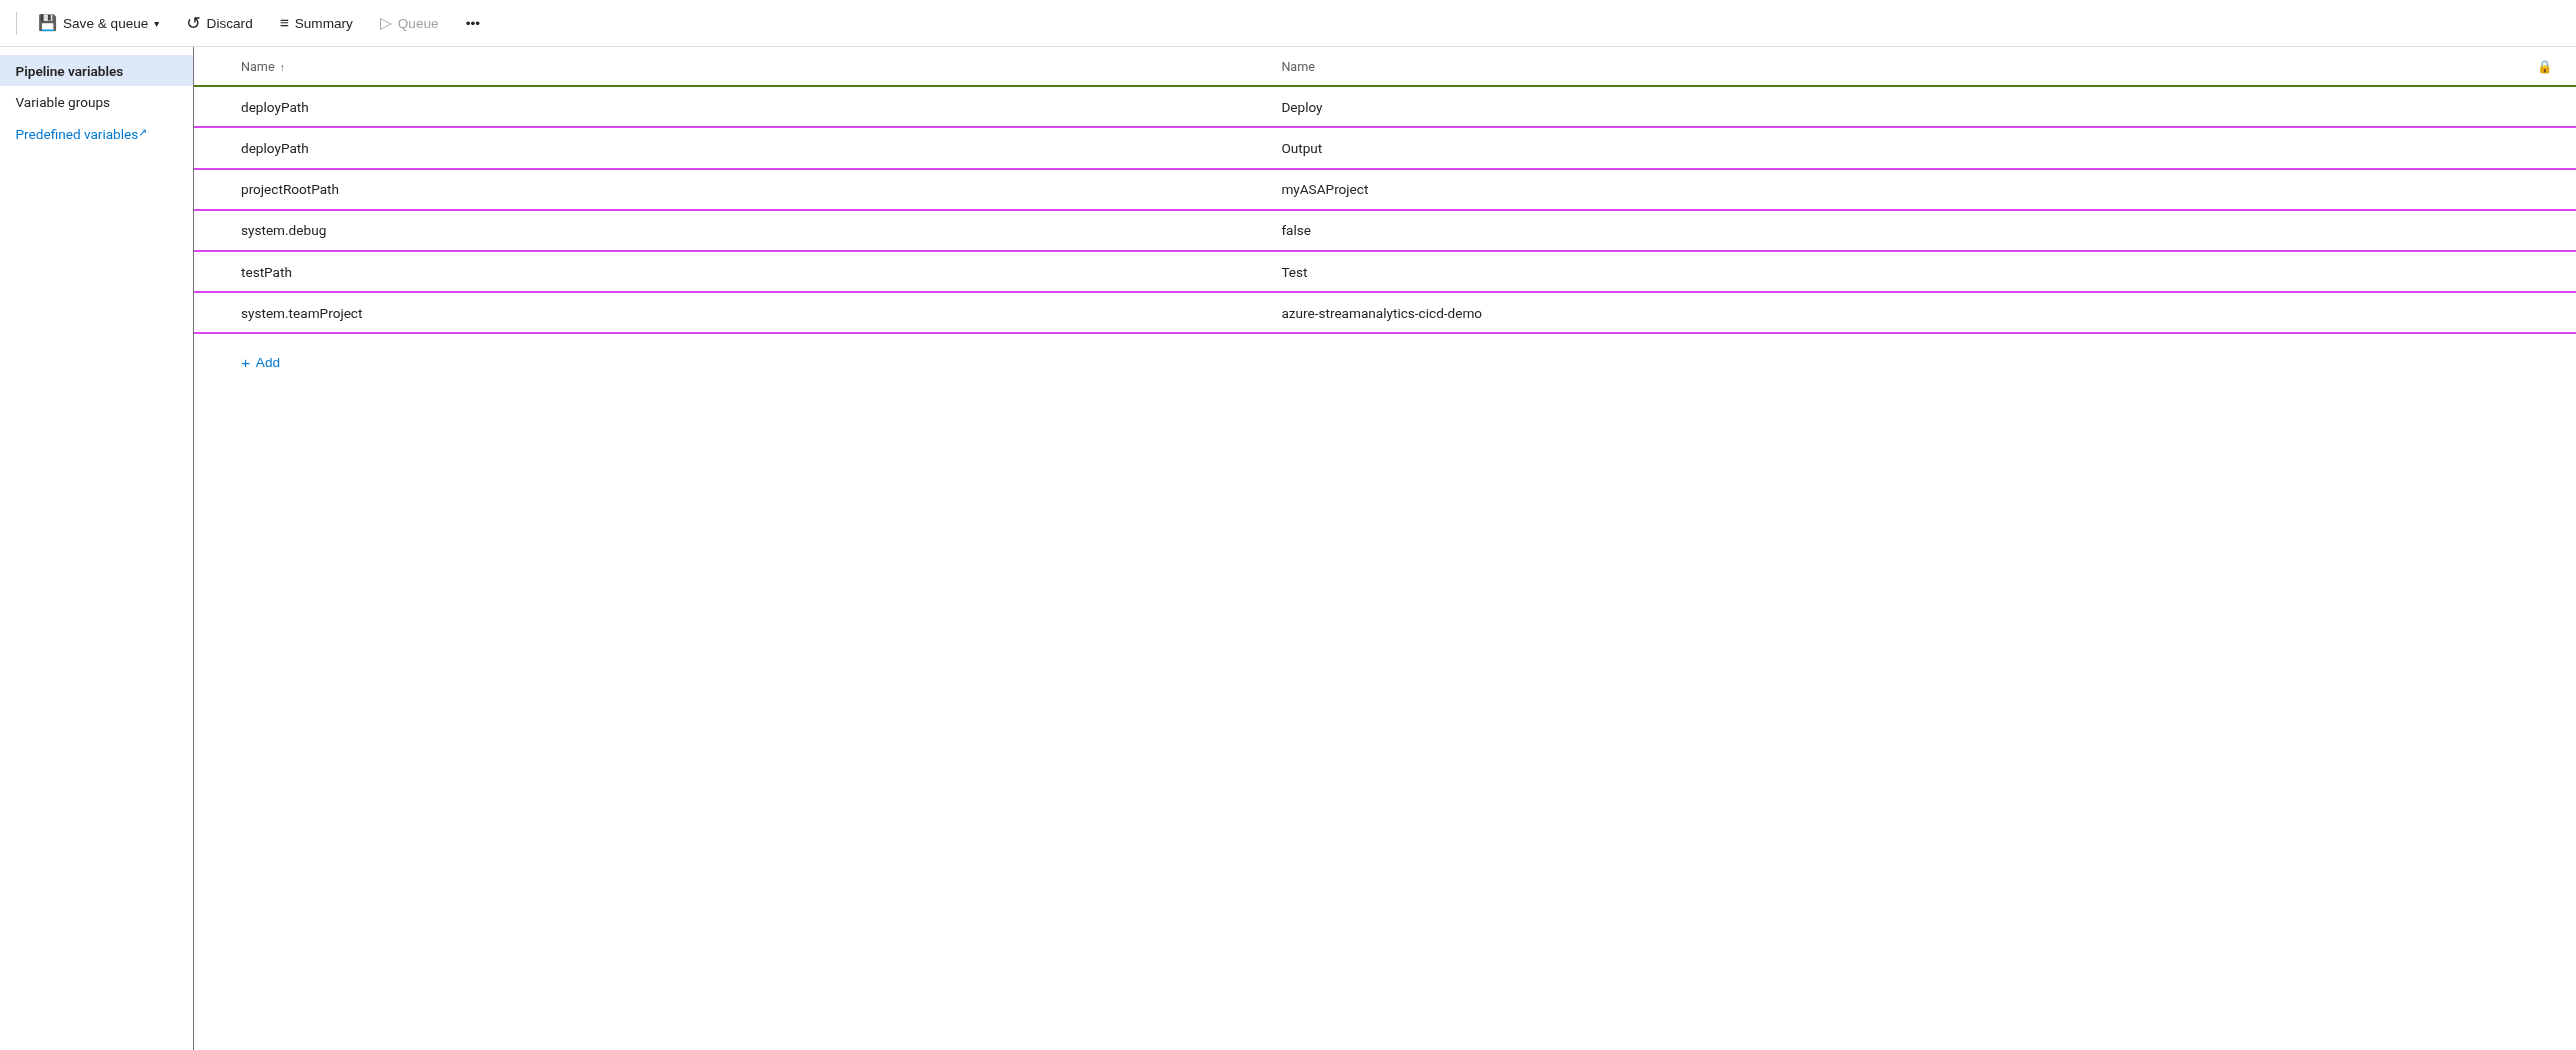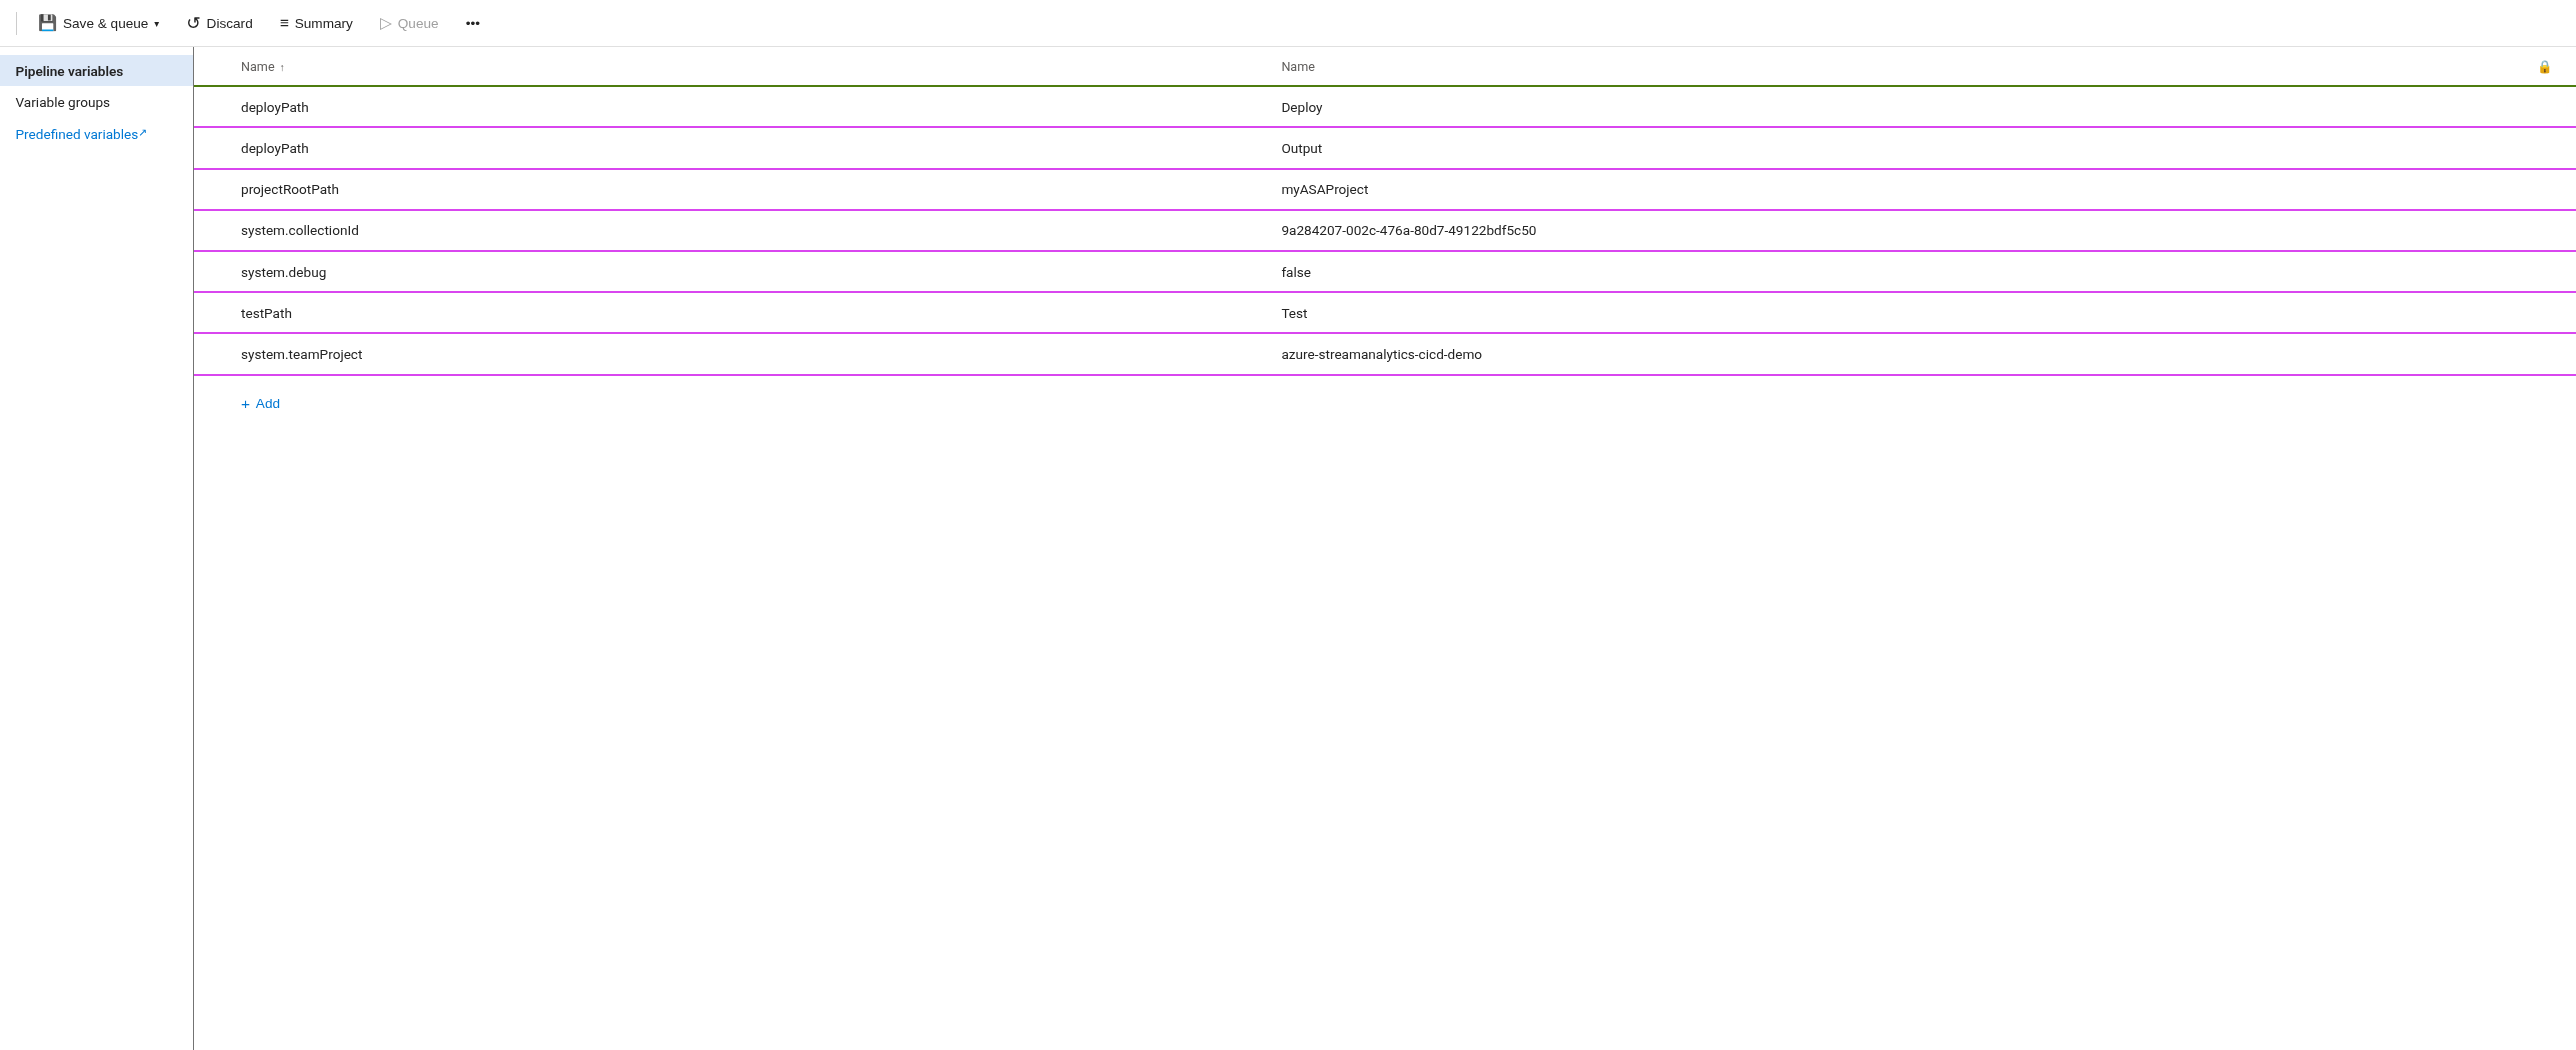--- a/index.html
+++ b/index.html
@@ -218,25 +218,20 @@
       <td class="name-cell">deployPath</td>
       <td>Output</td>
       <td></td>
     </tr>
           <tr>
       <td class="name-cell">projectRootPath</td>
       <td>myASAProject</td>
       <td></td>
     </tr>
           <tr>
-      <td class="name-cell">system.collectionId</td>
-      <td>9a284207-002c-476a-80d7-49122bdf5c50</td>
-      <td></td>
-    </tr>
-          <tr>
       <td class="name-cell">system.debug</td>
       <td>false</td>
       <td></td>
     </tr>
           <tr>
       <td class="name-cell">testPath</td>
       <td>Test</td>
       <td></td>
     </tr>
           <tr>

